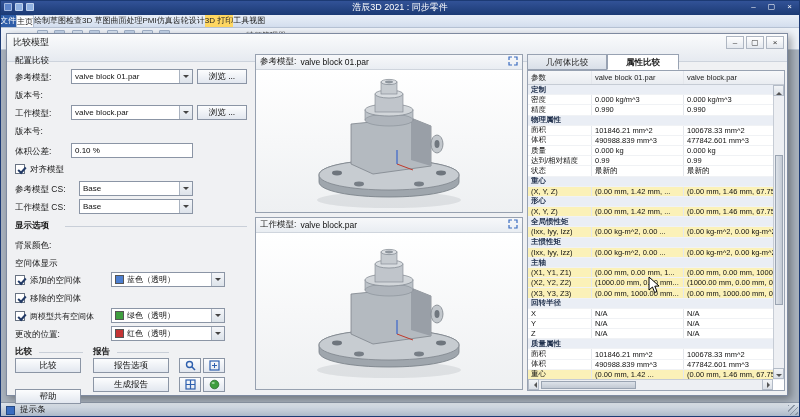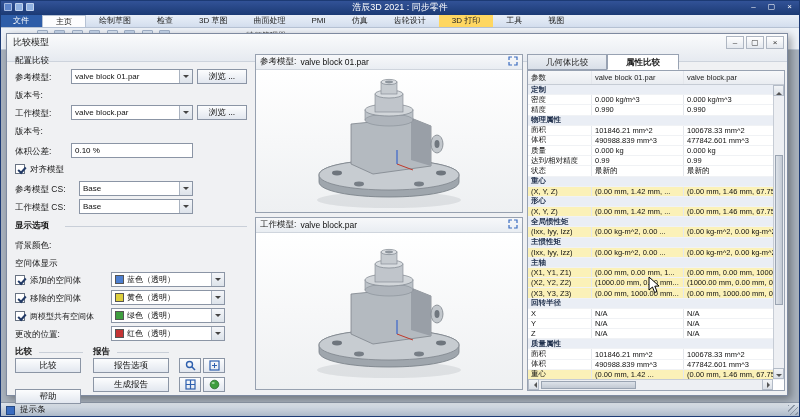--- a/index.html
+++ b/index.html
@@ -10,21 +10,21 @@
   
   .titlebar{position:absolute;left:0;top:0;width:800px;height:15px;
             background:linear-gradient(#33549a,#1c3a74);color:#fff}
   .title-text{position:absolute;left:0;right:0;top:0;text-align:center;font-size:9px;line-height:15px}
   .qat{position:absolute;left:4px;top:3px;display:flex;gap:3px;z-index:2}
   .qat i{width:8px;height:8px;border-radius:1px;display:block;border:1px solid rgba(255,255,255,.45)}
   .winbtns{position:absolute;right:2px;top:1px;display:flex;gap:1px;z-index:2}
   .winbtn{width:17px;height:13px;font-size:8px;line-height:12px;text-align:center;color:#fff}
   .tabstrip{position:absolute;left:0;top:15px;width:800px;height:13px;display:flex;
             background:linear-gradient(#e9eff8,#d3deee);border-bottom:1px solid #b6c2d4}
-  .rtab{font-size:8px;line-height:12px;padding:0 13px;color:#222;white-space:nowrap}
+  .rtab{font-size:8px;line-height:12px;padding:0 0;color:#222;white-space:nowrap}
   .rtab.file{background:#2e5da8;color:#fff}
   .rtab.active{background:#fdfdfe;border:1px solid #b6c2d4;border-bottom:none}
   .rtab.hot{background:#ffd761}
   .ribbonbody{position:absolute;left:0;top:28px;width:800px;height:22px;background:#eef2f8;
               border-bottom:1px solid #c2ccda;overflow:hidden}
   .ribbon-icon{width:11px;height:11px;border:1px solid #9fb0c8;border-radius:1px;display:inline-block;
                margin:2px 1px;background:#d8e3f2}
   .ribbon-icon.alt{background:#c4d4ea}
   .panel-label{position:absolute;left:246px;top:2px;font-size:8px;color:#333}
   .statusbar{position:absolute;left:0;top:402px;width:800px;height:15px;
@@ -199,25 +199,20 @@
     <div class="cb checked" style="left:8px;top:241px"></div>
     <div class="abs label" style="left:23px;top:241px">添加的空间体</div>
     <div class="combo" style="left:104px;top:238px;width:114px">
       <span class="swatch" style="background: rgb(77, 127, 208);"></span>
       <div class="txt">蓝色（透明）</div>
       <div class="arr"></div>
     </div>
 
     <div class="cb checked" style="left:8px;top:259px"></div>
     <div class="abs label" style="left:23px;top:259px">移除的空间体</div>
-    <div class="combo" style="left:104px;top:256px;width:114px">
-      <span class="swatch" style="background: rgb(221, 207, 62);"></span>
-      <div class="txt">黄色（透明）</div>
-      <div class="arr"></div>
-    </div>
 
     <div class="cb checked" style="left:8px;top:277px"></div>
     <div class="abs label" style="left:23px;top:277px;font-size:8px">两模型共有空间体</div>
     <div class="combo" style="left:104px;top:274px;width:114px">
       <span class="swatch" style="background: rgb(63, 158, 63);"></span>
       <div class="txt">绿色（透明）</div>
       <div class="arr"></div>
     </div>
 
     <div class="abs label" style="left:8px;top:295px">更改的位置:</div>

